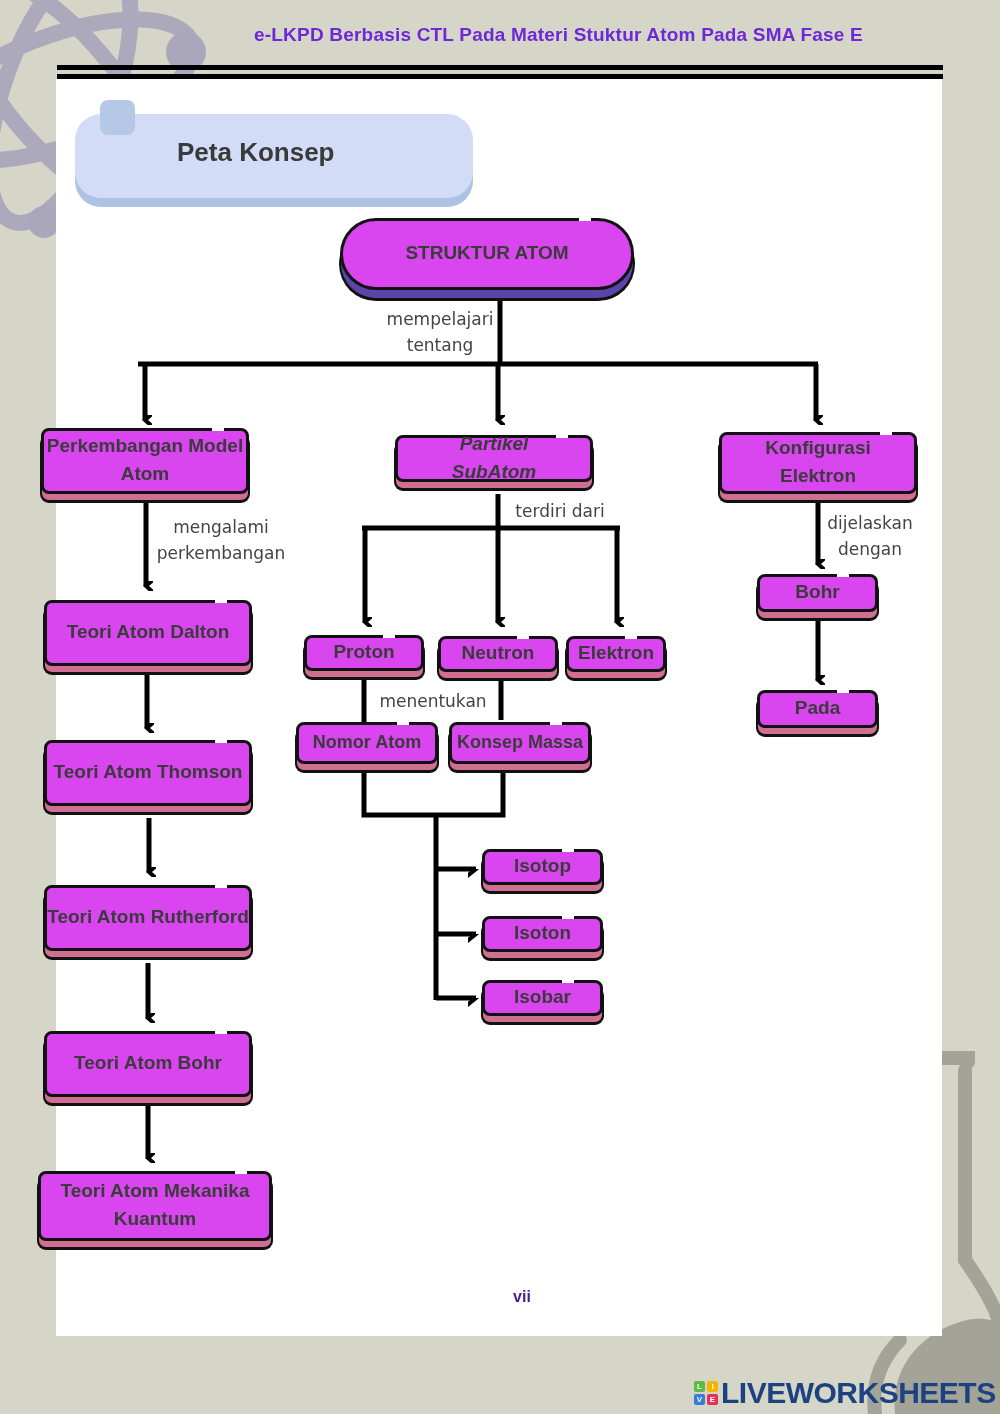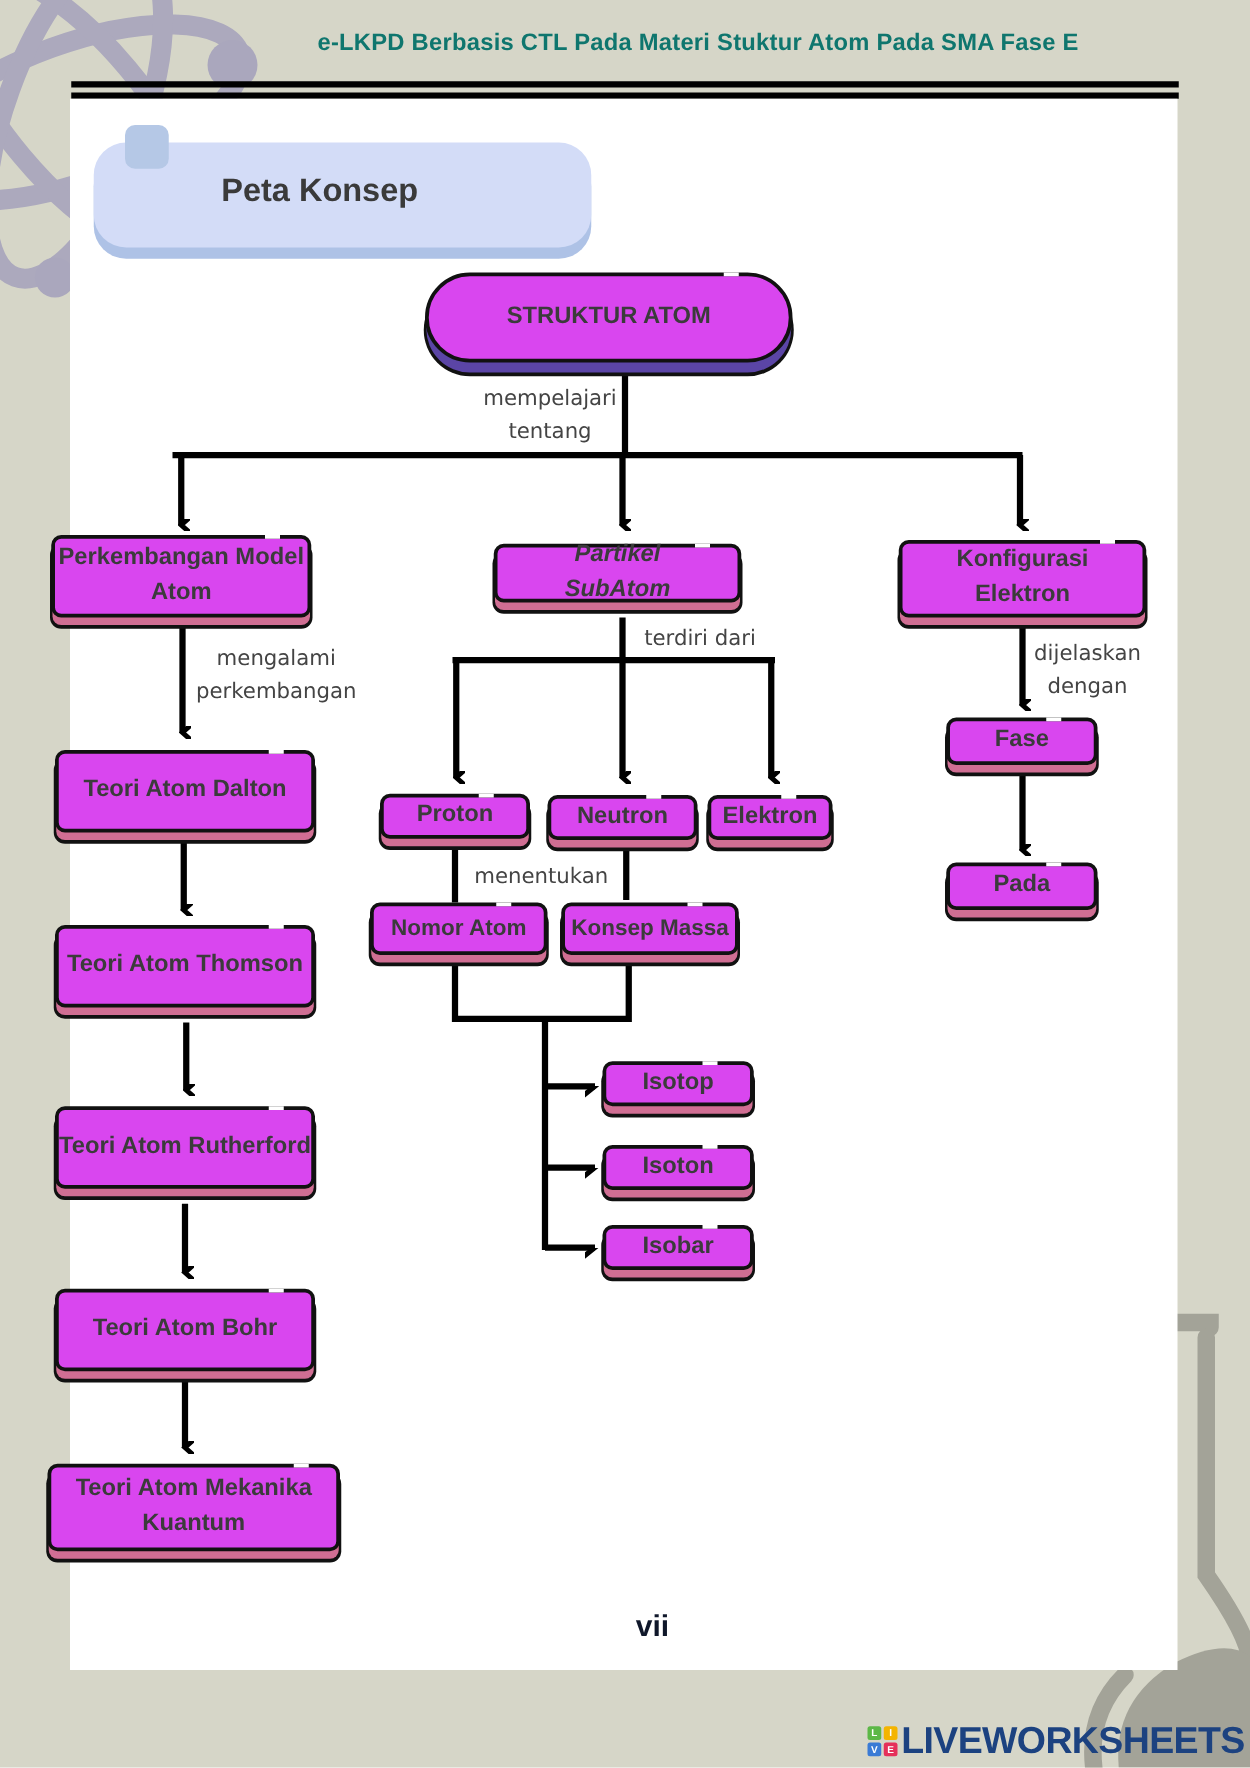--- a/index.html
+++ b/index.html
@@ -4,21 +4,21 @@
 <style>
   html, body { margin: 0; padding: 0; }
   body {
     width: 1000px; height: 1414px; position: relative; overflow: hidden;
     background: #d6d6c8;
     font-family: "Liberation Sans", "DejaVu Sans", sans-serif;
   }
   .bg-deco { position: absolute; left: 0; top: 0; }
   .header-title {
     position: absolute; left: 254px; top: 24px; width: 690px;
-    font-size: 19px; font-weight: bold; color: #0f766e; letter-spacing: 0.2px;
+    font-size: 19px; font-weight: bold; color: #6d28d9; letter-spacing: 0.2px;
     white-space: nowrap;
   }
   .rule1 { position: absolute; left: 57px; top: 65px; width: 886px; height: 5px; background: #000; }
   .rule2 { position: absolute; left: 57px; top: 74px; width: 886px; height: 5px; background: #000; }
   .page {
     position: absolute; left: 56px; top: 79px; width: 886px; height: 1257px;
     background: #ffffff;
   }
   .section-title {
     position: absolute; left: 75px; top: 114px; width: 398px; height: 84px;
@@ -48,21 +48,21 @@
   }
   .node .gap {
     position: absolute; right: 22px; top: -3px; width: 12px; height: 3px; background: #fff;
   }
   .label {
     position: absolute; color: #444; font-size: 17px; line-height: 26px; text-align: center;
     font-family: "DejaVu Sans", sans-serif; font-weight: normal;
   }
   .pagenum {
     position: absolute; left: 500px; top: 1288px; width: 44px; text-align: center;
-    font-size: 24px; font-weight: bold; color: #0f172a;
+    font-size: 16px; font-weight: bold; color: #4c1d95;
   }
   .lw-logo {
     position: absolute; left: 694px; top: 1376px; display: flex; align-items: center;
   }
   .lw-grid { display: grid; grid-template-columns: 11px 11px; grid-gap: 2px; margin-right: 3px; }
   .lw-grid span { width: 11px; height: 11px; font-size: 8px; color: #fff; font-weight: bold; text-align: center; line-height: 11px; border-radius: 2px; }
   .lw-text { font-size: 30px; font-weight: bold; color: #1c4280; letter-spacing: -0.5px; }
 </style>
 </head>
 <body>
@@ -213,21 +213,21 @@
   <span>Isobar</span>
     <i class="gap" style="right:26px"></i>
 </div>
 
 <div class="node" style="left:719px;top:432px;width:198px;height:62px;">
   <span style="width:130px;display:block">Konfigurasi Elektron</span>
     <i class="gap"></i>
 </div>
 <div class="label" style="left:822px;top:510px;width:96px;">dijelaskan dengan</div>
 <div class="node" style="left:757px;top:574px;width:121px;height:38px;">
-  <span>Fase</span>
+  <span>Bohr</span>
     <i class="gap" style="right:26px"></i>
 </div>
 <div class="node" style="left:757px;top:690px;width:121px;height:38px;">
   <span>Pada</span>
     <i class="gap" style="right:26px"></i>
 </div>
 
 <div class="pagenum">vii</div>
 
 <div class="lw-logo">

